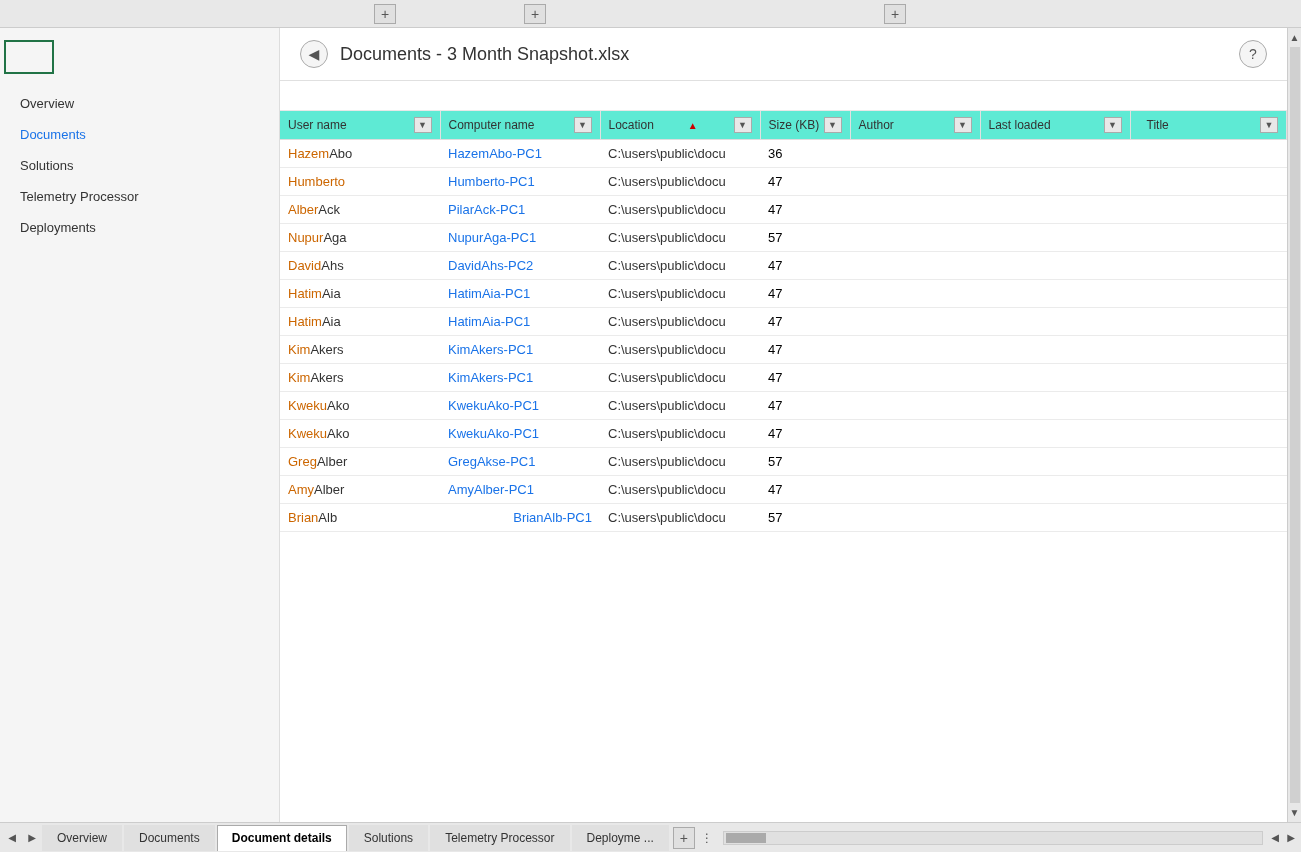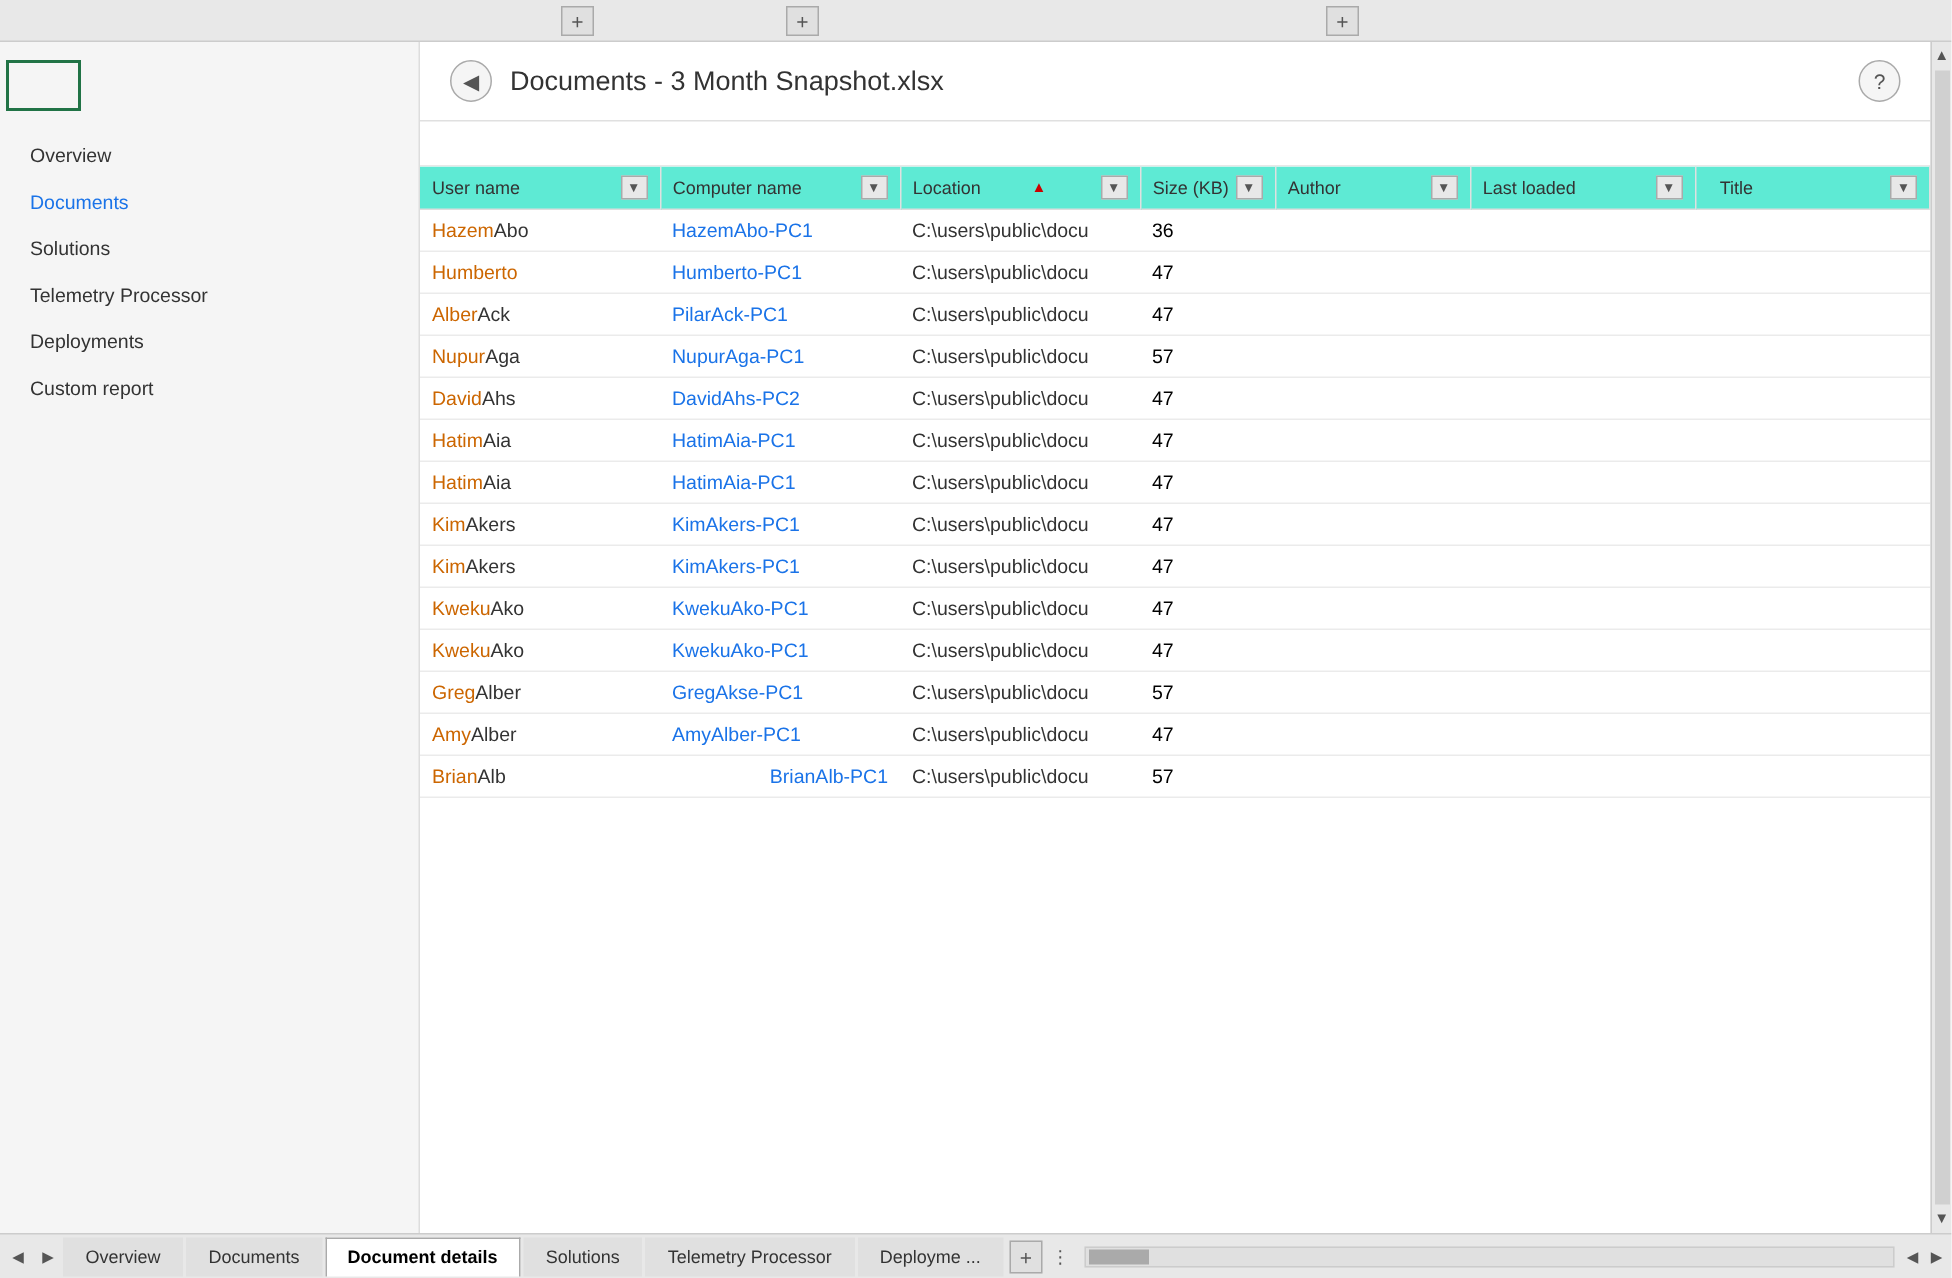--- a/index.html
+++ b/index.html
@@ -297,23 +297,20 @@
     </div>
     <div class="sidebar-item">
       <span>Solutions</span>
     </div>
     <div class="sidebar-item">
       <span>Telemetry Processor</span>
     </div>
     <div class="sidebar-item">
       <span>Deployments</span>
     </div>
-    <div class="sidebar-item">
-      <span>Custom report</span>
-    </div>
   </div>
 
   <div class="content">
 
     <div class="content-header">
       <div class="back-btn">
         <span>◀</span>
       </div>
       <div class="content-title">Documents - 3 Month Snapshot.xlsx</div>
       <div class="help-btn">

